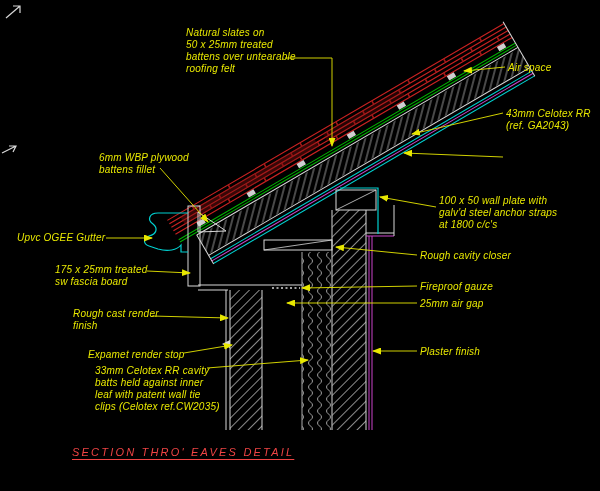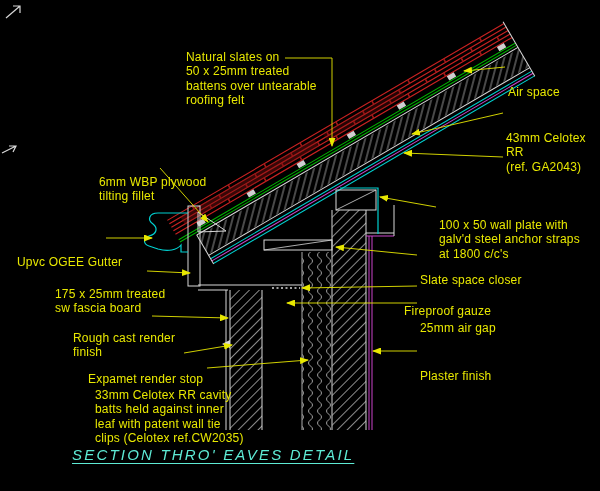--- a/index.html
+++ b/index.html
@@ -2,25 +2,25 @@
 <html><head>
 <meta charset="utf-8">
 <style>
   html,body{margin:0;padding:0;background:#000;}
   .stage{
     position:relative;width:600px;height:491px;background:#000000;
     overflow:hidden;font-family:"Liberation Sans",sans-serif;
   }
   .stage svg{position:absolute;left:0;top:0;}
   .lbl{
-    position:absolute;color:#e8e800;font-size:12px;
-    line-height:1.2;white-space:pre-line;letter-spacing:0.2px;margin-top:23px;
+    position:absolute;color:#e8e800;font-size:10px;font-style:italic;
+    line-height:1.2;white-space:pre-line;letter-spacing:0.2px;
   }
   .title{
-    position:absolute;color:#5eead4;font-size:15px;font-style:italic;
+    position:absolute;color:#ef4444;font-size:11px;font-style:italic;
     letter-spacing:2.2px;white-space:pre;text-decoration:underline;
     text-underline-offset:3px;
   }
 </style>
 </head>
 <body>
 
 <div class="stage">
 
   <svg width="600" height="491" viewBox="0 0 600 491">
@@ -125,29 +125,29 @@
   </svg>
 
   <div class="lbl" style="left:186px;top:27px">Natural slates on
 50 x 25mm treated
 battens over untearable
 roofing felt</div>
   <div class="lbl" style="left:508px;top:62px">Air space</div>
   <div class="lbl" style="left:506px;top:108px">43mm Celotex RR
 (ref. GA2043)</div>
   <div class="lbl" style="left:99px;top:152px">6mm WBP plywood
-tilting fillet</div>
+battens fillet</div>
   <div class="lbl" style="left:439px;top:195px">100 x 50 wall plate with
 galv'd steel anchor straps
 at 1800 c/c's</div>
   <div class="lbl" style="left:17px;top:232px">Upvc OGEE Gutter</div>
-  <div class="lbl" style="left:420px;top:250px">Slate space closer</div>
+  <div class="lbl" style="left:420px;top:250px">Rough cavity closer</div>
   <div class="lbl" style="left:55px;top:264px">175 x 25mm treated
 sw fascia board</div>
-  <div class="lbl" style="left:404px;top:281px">Fireproof gauze</div>
+  <div class="lbl" style="left:420px;top:281px">Fireproof gauze</div>
   <div class="lbl" style="left:420px;top:298px">25mm air gap</div>
   <div class="lbl" style="left:73px;top:308px">Rough cast render
 finish</div>
   <div class="lbl" style="left:420px;top:346px">Plaster finish</div>
   <div class="lbl" style="left:88px;top:349px">Expamet render stop</div>
   <div class="lbl" style="left:95px;top:365px">33mm Celotex RR cavity
 batts held against inner
 leaf with patent wall tie
 clips (Celotex ref.CW2035)</div>
 

